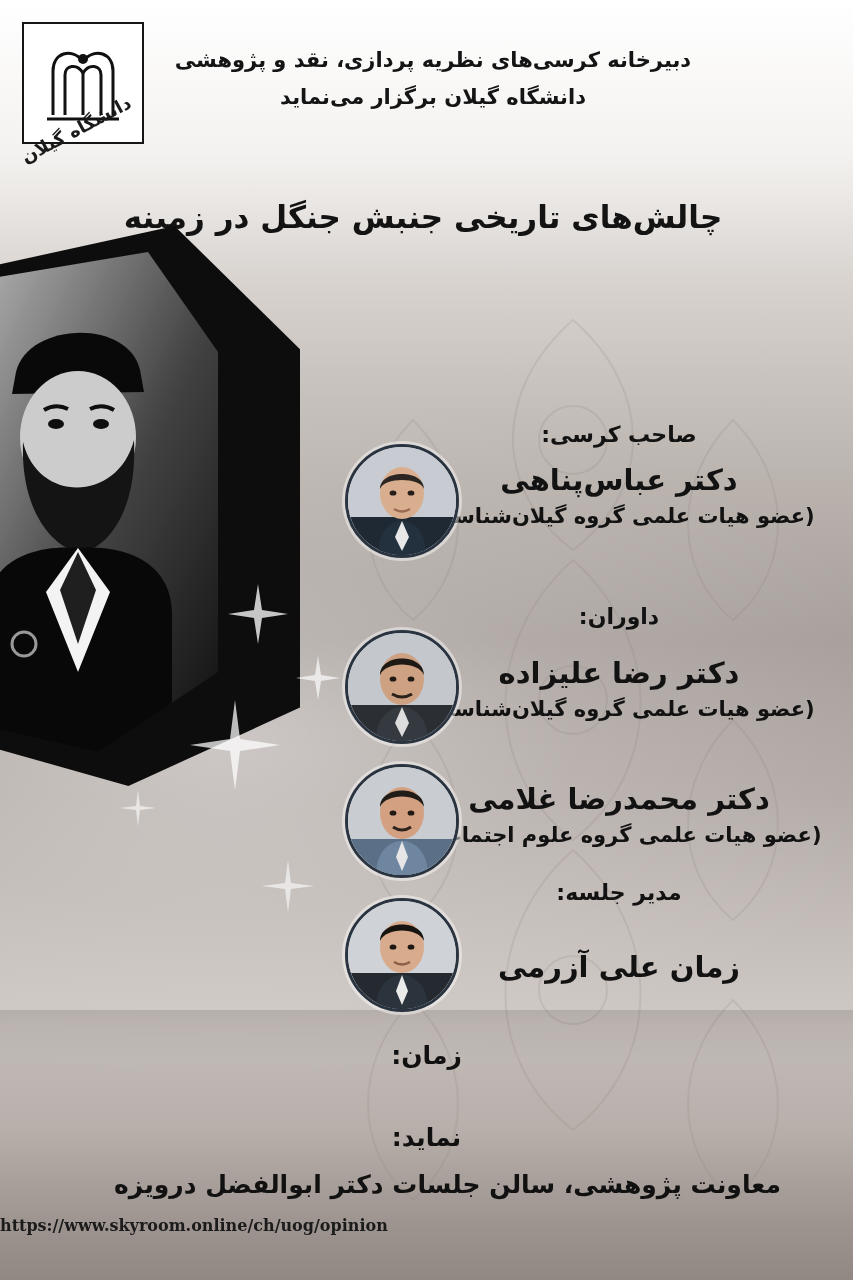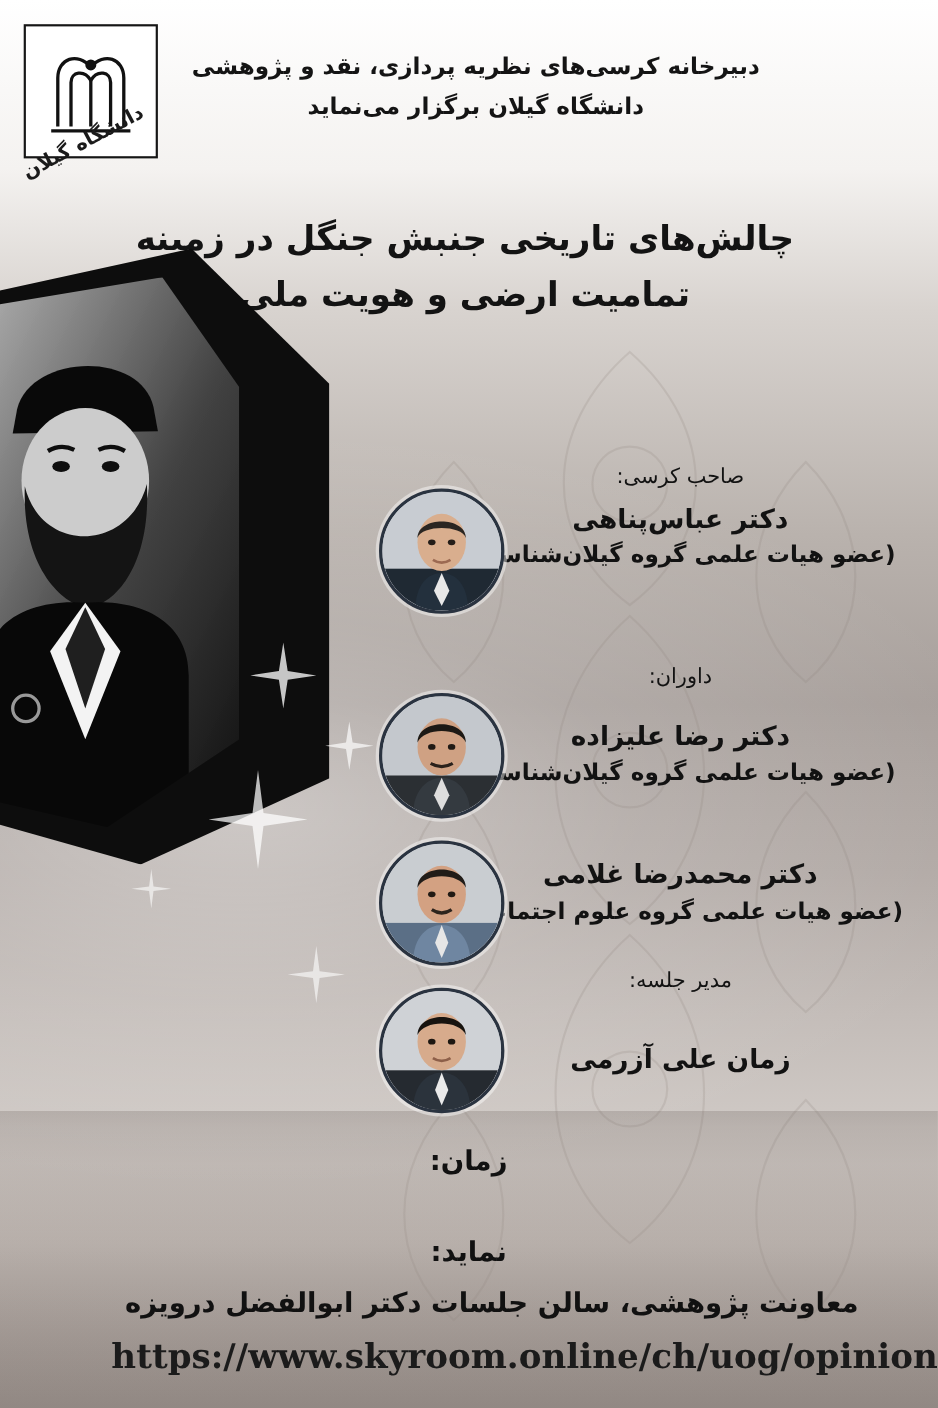--- a/index.html
+++ b/index.html
@@ -132,27 +132,27 @@
 
   
   .col {
     position: absolute;
     right: 24px;
     width: 420px;
     text-align: center;
     color: #121212;
   }
   .role {
-    font-size: 19px;
-    font-weight: normal;
+    font-size: 22px;
+    font-weight: bold;
     line-height: 1.4;
     margin: 0 0 8px 0;
   }
   .pname {
-    font-size: 24px;
+    font-size: 29px;
     font-weight: bold;
     line-height: 1.45;
     margin: 0;
   }
   .paff {
     font-size: 21px;
     font-weight: bold;
     line-height: 1.45;
     margin: 0;
   }
@@ -185,23 +185,23 @@
   .foot-value {
     font-size: 25px;
     font-weight: bold;
     line-height: 1.5;
   }
   .link {
     position: absolute;
     left: 0;
     right: 0;
     top: 1216px;
-    text-align: right;
+    text-align: left;
     font-family: "DejaVu Serif", "Liberation Serif", serif;
-    font-size: 31px;
+    font-size: 16px;
     font-weight: bold;
     color: #1b1b1b;
     direction: ltr;
     text-decoration: none;
     cursor: pointer;
   }
 </style>
 </head>
 <body>
 
@@ -241,21 +241,20 @@
   </div>
   <div class="logo-caption">دانشگاه گیلان</div>
 
   <div class="host-line">
     <div>دبیرخانه کرسی‌های نظریه پردازی، نقد و پژوهشی</div>
     <div>دانشگاه گیلان برگزار می‌نماید</div>
   </div>
 
   <div class="title">
     <div>چالش‌های تاریخی جنبش جنگل در زمینه</div>
-    <div>تمامیت ارضی و هویت ملی</div>
   </div>
 
   <div class="portrait-frame"></div>
   <div class="portrait-photo">
     <svg width="250" height="500" viewBox="0 0 250 500" xmlns="http://www.w3.org/2000/svg">
       <defs>
         <linearGradient id="bgph" x1="0" y1="0" x2="1" y2="1">
           <stop offset="0%" stop-color="#b9b2aa"></stop>
           <stop offset="55%" stop-color="#4d4641"></stop>
           <stop offset="100%" stop-color="#1a1715"></stop>

